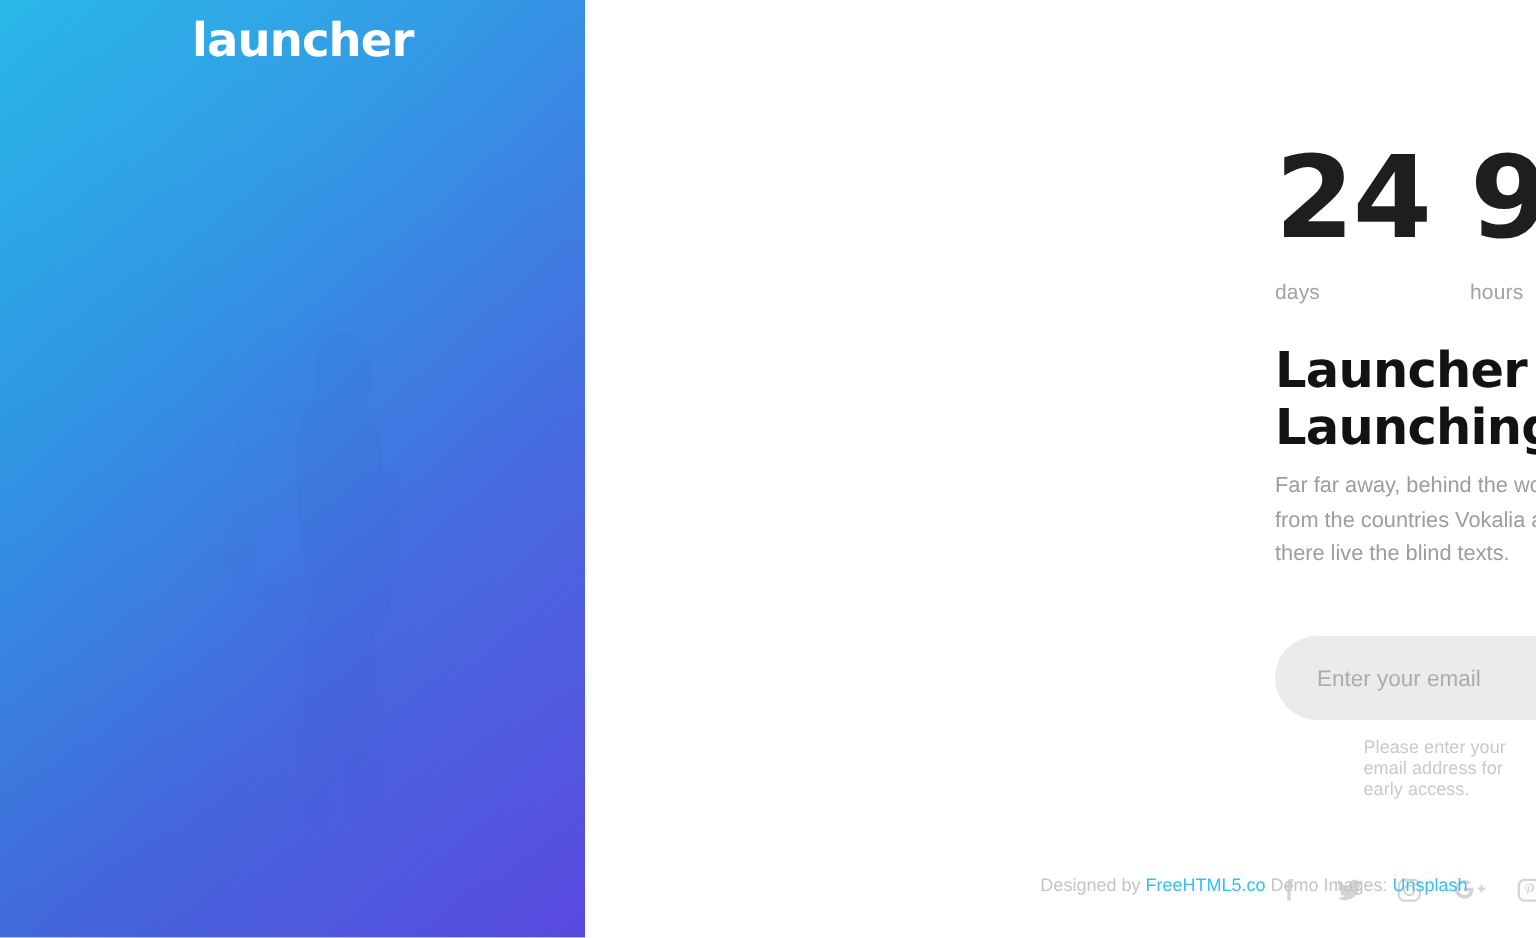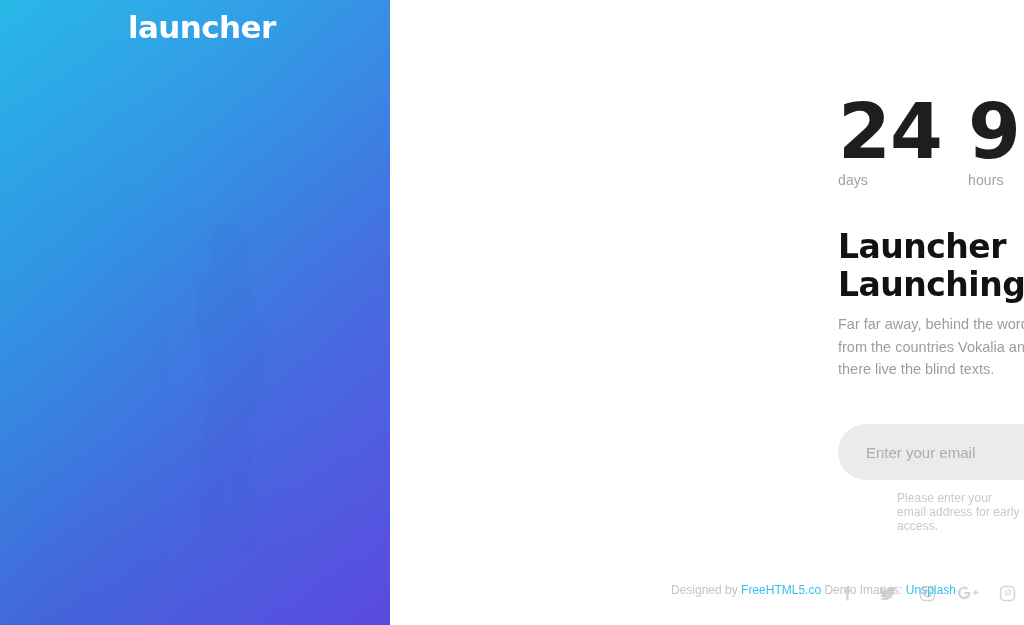--- a/index.html
+++ b/index.html
@@ -8,20 +8,21 @@
     overflow: hidden;
     background: #ffffff;
     font-family: "Liberation Sans", sans-serif;
   }
 
   .page {
     position: relative;
     width: 1024px; height: 625px;
     display: flex;
     background: #ffffff;
+    gap: 12px;
   }
 
   
   .hero {
     position: relative;
     width: 390px;
     height: 625px;
     flex: 0 0 390px;
     overflow: hidden;
     background: #29ABE2;
@@ -95,21 +96,21 @@
     font-size: 76px;
     font-weight: bold;
     color: #1e1e1e;
     line-height: 80px;
     letter-spacing: -1px;
   }
   .cd-lbl {
     font-size: 14px;
     color: #a3a3a3;
     font-weight: normal;
-    margin-top: 0;
+    margin-top: 14px;
     letter-spacing: 0.1px;
   }
 
   .headline {
     position: absolute;
     left: 448px; top: 228px;
     width: 420px;
     font-family: "DejaVu Sans", sans-serif;
     font-size: 33px;
     font-weight: bold;
@@ -173,21 +174,21 @@
     color: #d4d4d4;
     cursor: pointer;
   }
   .soc svg { display: block; }
 
   
   .credits {
     position: absolute;
     right: 23px; top: 581px;
     width: 330px;
-    text-align: left;
+    text-align: center;
     font-size: 12px;
     color: #c4c4c4;
     line-height: 19px;
   }
   .credits a { color: #36c0ef; text-decoration: none; }
 </style>
 </head>
 <body>
 
 <div class="page">

